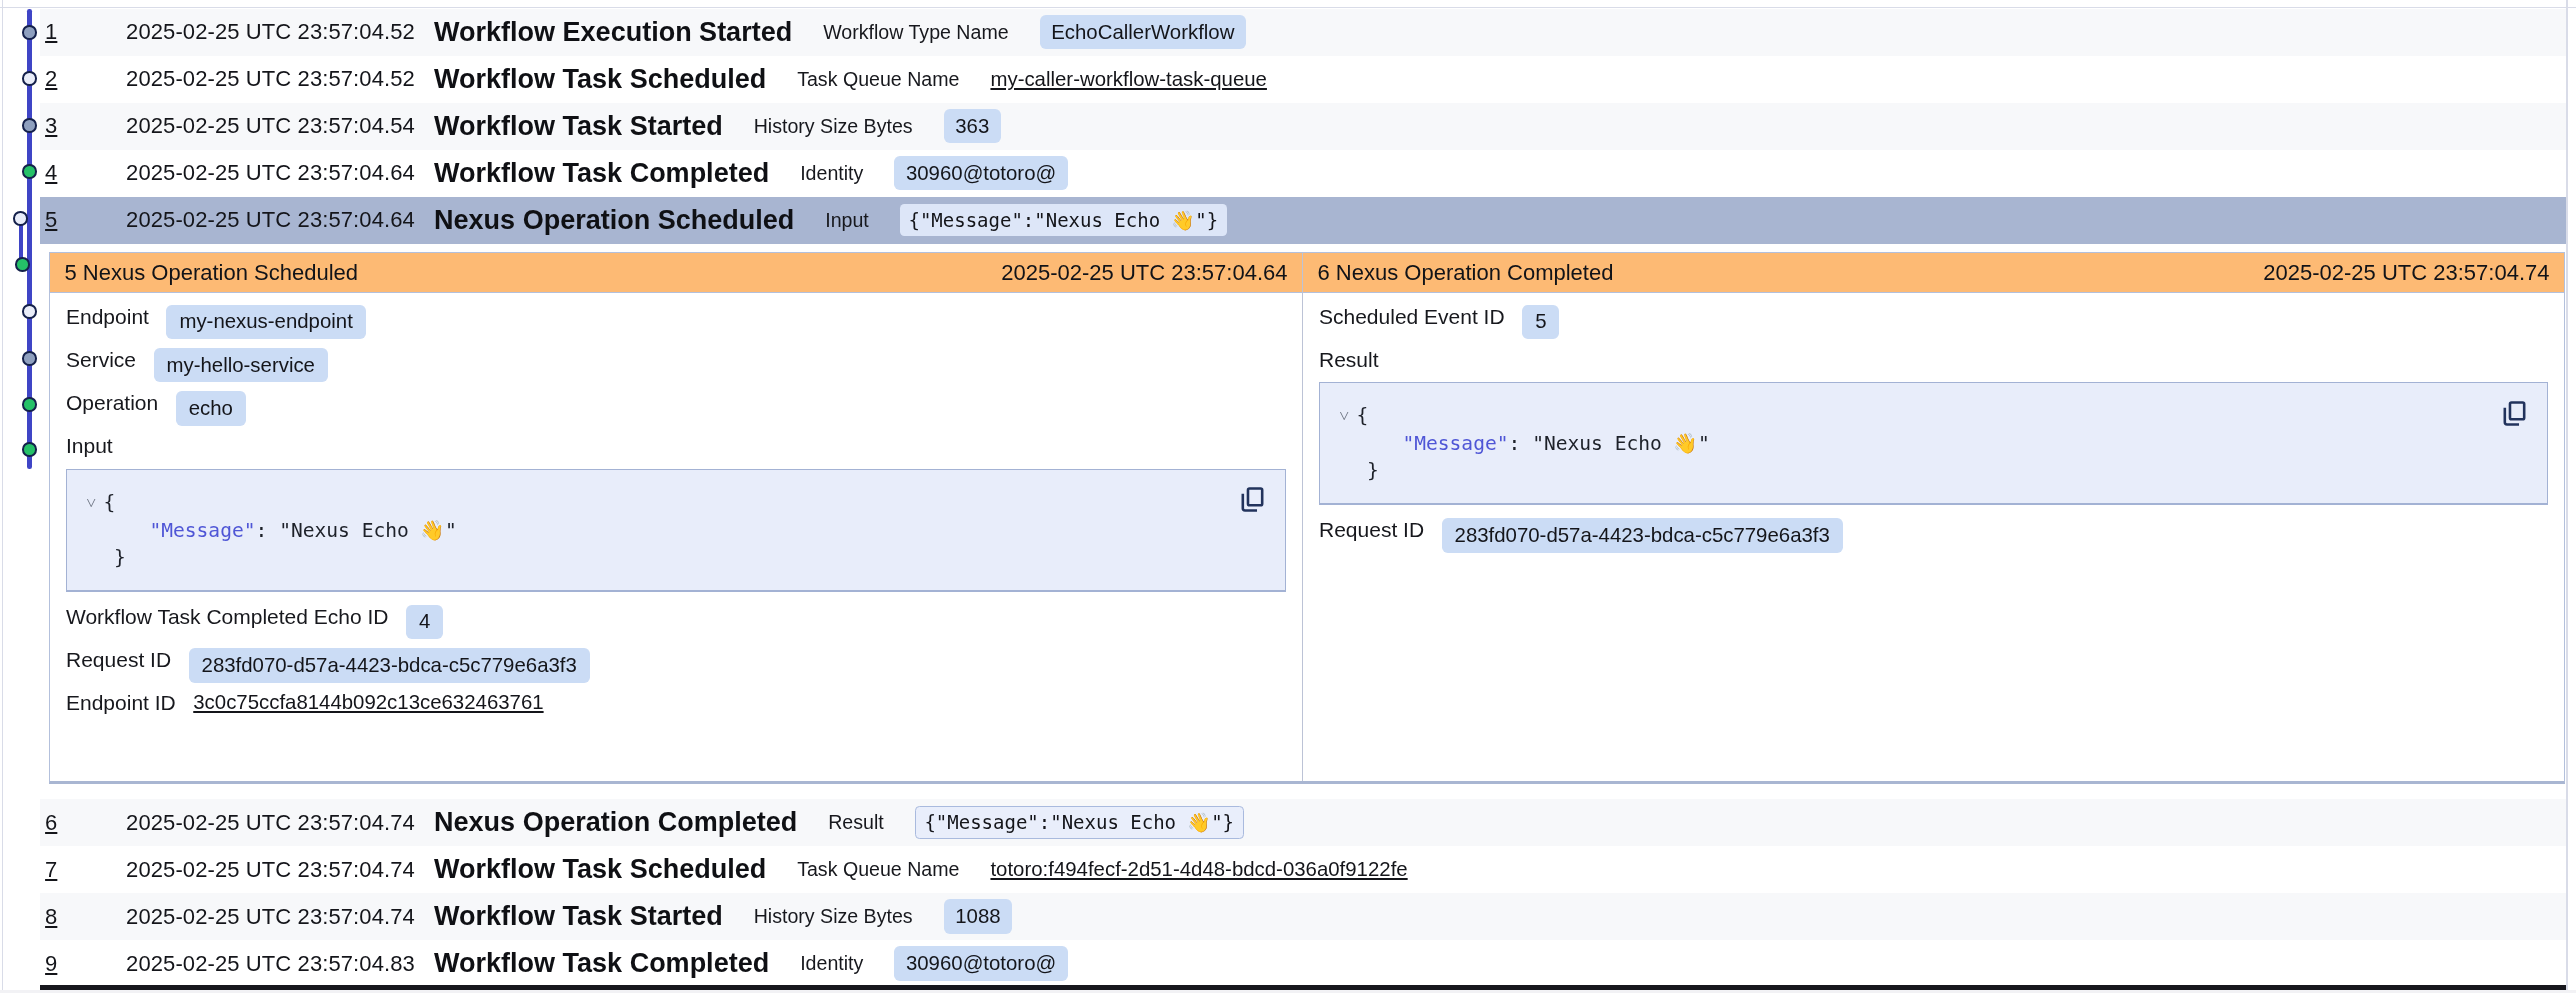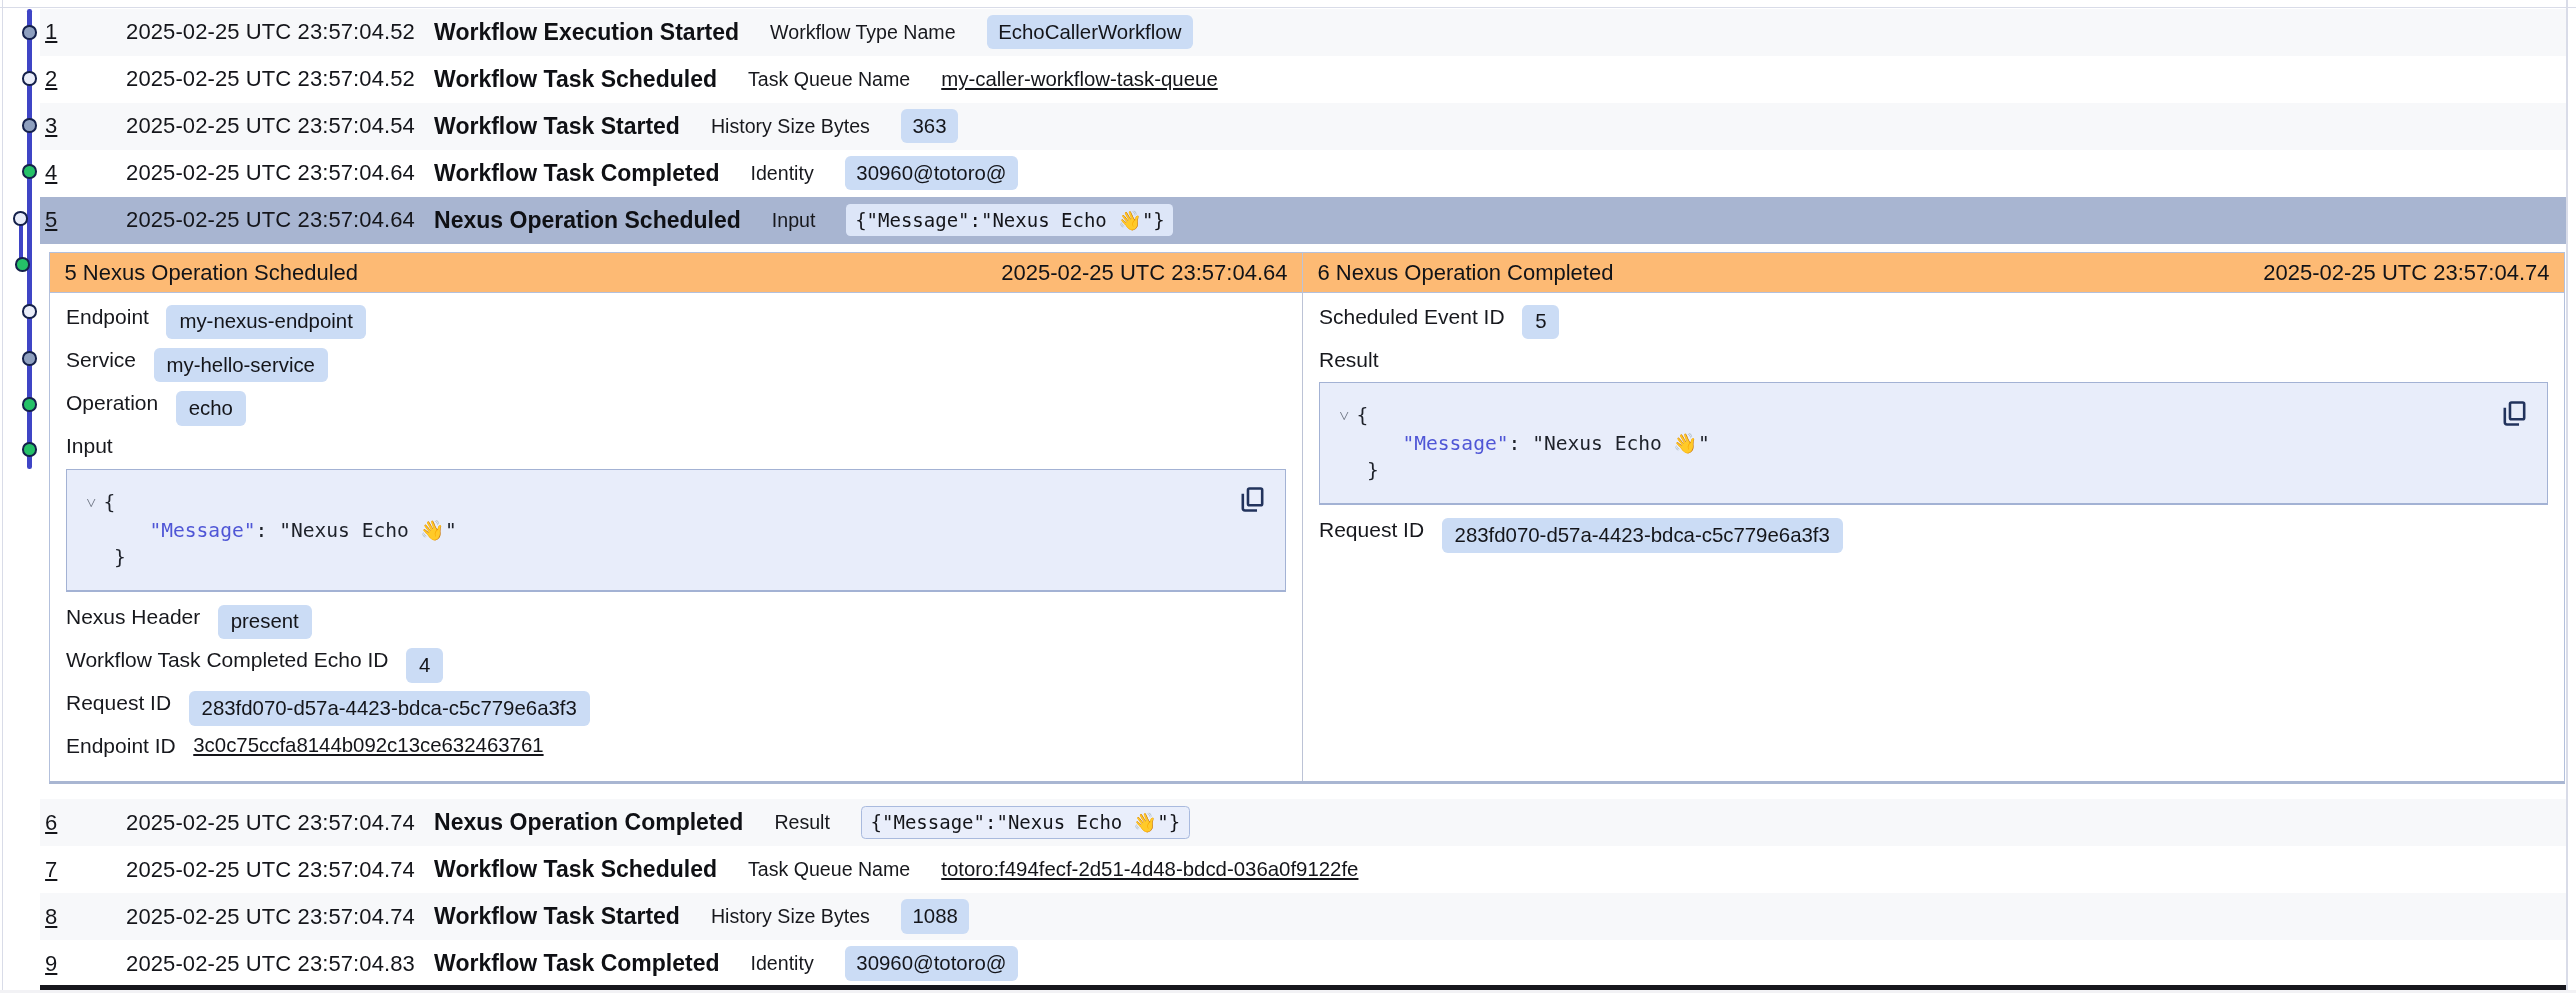--- a/index.html
+++ b/index.html
@@ -19,21 +19,21 @@
   .dot.light{background:#e9edf9;}
   .dot.green{background:#25c168;}
 
   
   .rows{position:absolute;left:40px;width:2526px;}
   .row{display:flex;align-items:center;height:47px;padding-left:5.1px;box-sizing:border-box;background:#fff;cursor:pointer;}
   .row.gray{background:#f7f8fa;}
   .row.selected{background:#a8b5d1;}
   .num{width:41px;flex:0 0 auto;font-size:22px;color:#14151a;text-decoration:underline;}
   .time{width:308px;flex:0 0 auto;font-size:22px;color:#14151a;letter-spacing:0.1px;margin-left:40px;}
-  .ename{font-size:23px;font-weight:700;color:#0f1014;margin-right:31px;white-space:nowrap;}
+  .ename{font-size:27px;font-weight:700;color:#0f1014;margin-right:31px;white-space:nowrap;}
   .dlabel{font-size:19.6px;color:#17181d;margin-right:31px;white-space:nowrap;}
   .badge{background:#cbdcf5;border-radius:5.8px;padding:5.8px 11.6px;font-size:20.4px;color:#14151a;white-space:nowrap;}
   .code-badge{font-family:"DejaVu Sans Mono", monospace;font-size:19px;background:#dde6f8;border-radius:4.4px;padding:4.4px 8.7px;white-space:nowrap;color:#14151a;}
   .code-badge.outlined{background:#e9eefb;border:1.5px solid #a9bade;}
   .rlink{font-size:20.4px;color:#14151a;text-decoration:underline;white-space:nowrap;}
 
   
   .epanel-wrap{position:absolute;left:49px;top:252px;width:2516px;height:532px;box-sizing:border-box;
     border:1.5px solid #b3c0dc;border-bottom:3.6px solid #a9b6d2;background:#fff;display:flex;}
   .epanel{flex:1 1 auto;display:flex;flex-direction:column;min-width:0;}
@@ -174,24 +174,20 @@
             <div class="codeline"><span class="chev">˅</span>{</div>
             <div class="codeline">      <span class="jkey">"Message"</span>: "Nexus Echo 👋"</div>
             <div class="codeline">   }</div>
             <button class="copybtn"><svg viewBox="0 0 24 24" width="31" height="31" fill="none" stroke="#22335c" stroke-width="2">
                 <rect x="8.5" y="3.5" width="11" height="13" rx="1.2"></rect>
                 <path d="M15.5 20.5H6.2c-.9 0-1.7-.8-1.7-1.7V7.5"></path>
               </svg></button>
           </div>
         </div>
         <div class="field">
-          <span class="flabel">Nexus Header</span>
-          <span class="badge">present</span>
-        </div>
-        <div class="field">
           <span class="flabel">Workflow Task Completed Echo ID</span>
           <span class="badge">4</span>
         </div>
         <div class="field">
           <span class="flabel">Request ID</span>
           <span class="badge">283fd070-d57a-4423-bdca-c5c779e6a3f3</span>
         </div>
         <div class="field">
           <span class="flabel">Endpoint ID</span>
           <a class="rlink">3c0c75ccfa8144b092c13ce632463761</a>

